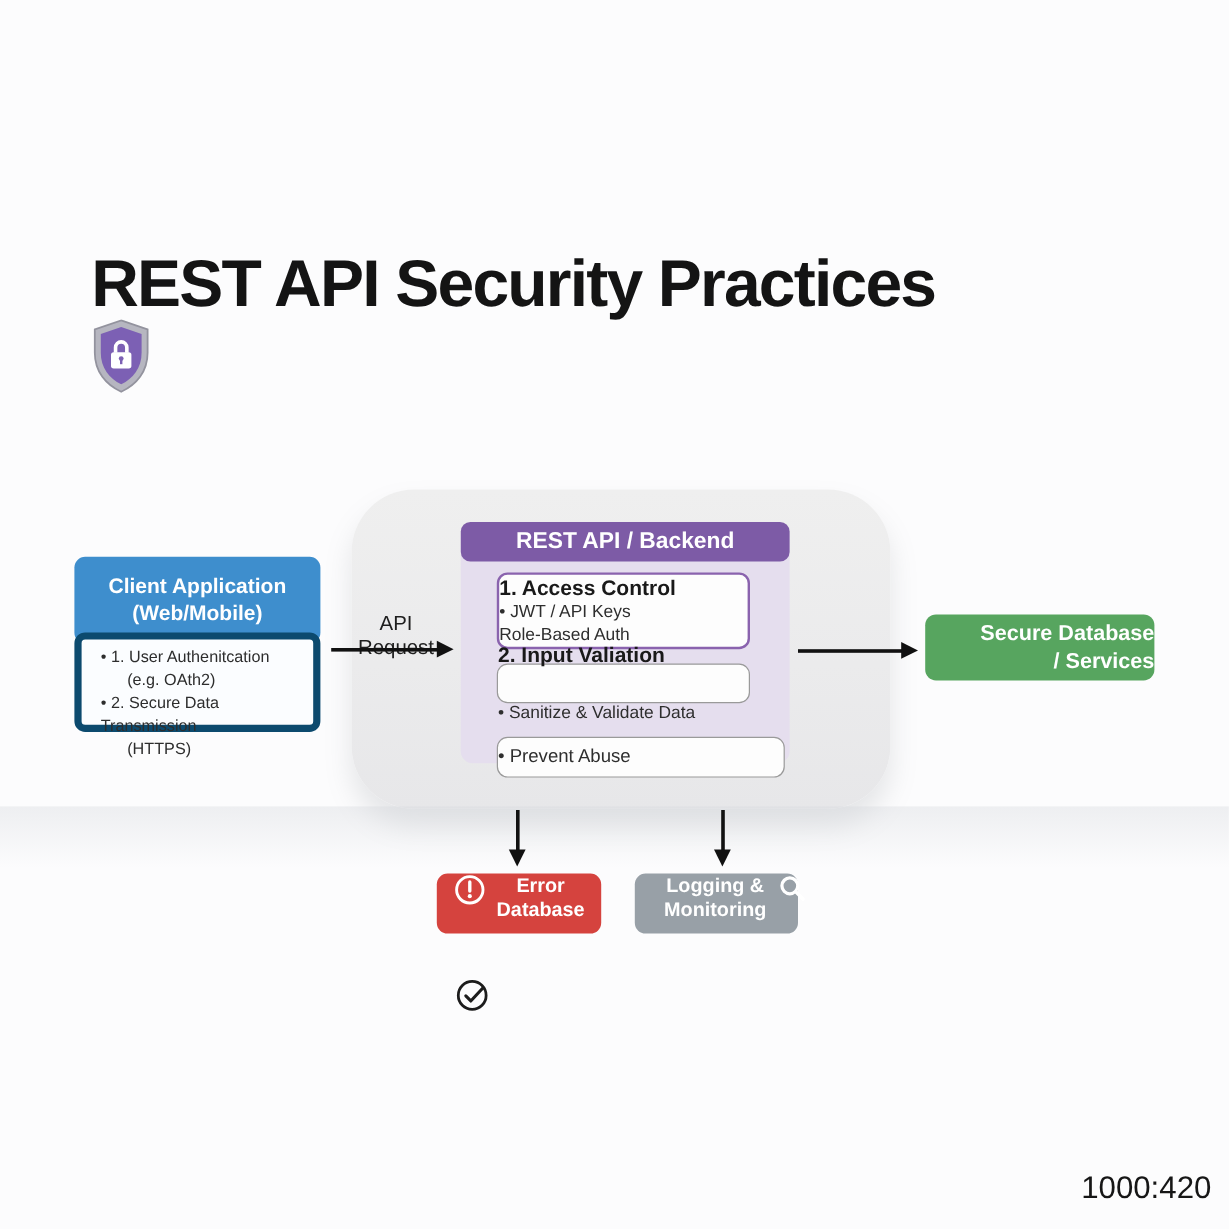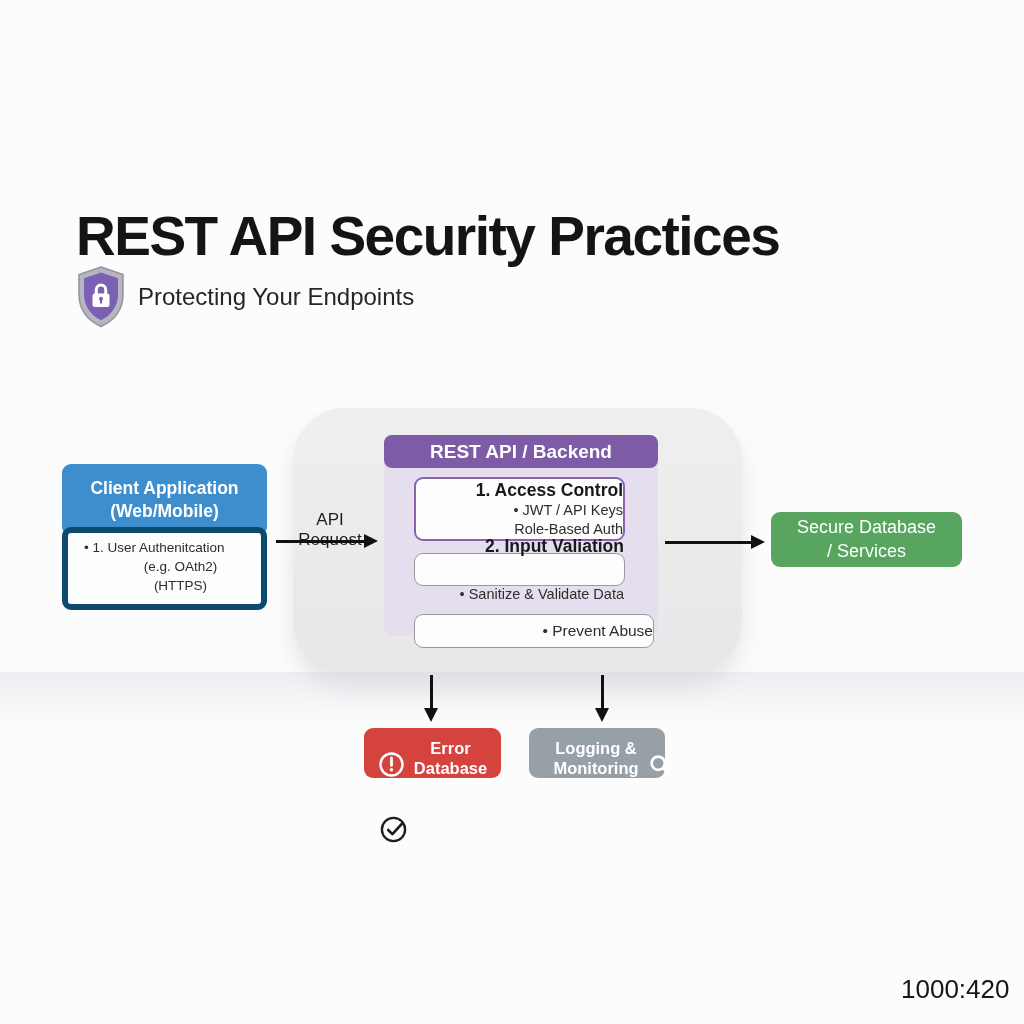--- a/index.html
+++ b/index.html
@@ -41,21 +41,21 @@
     background:#e5deee; border-radius:10px;
   }
   .backend-header {
     left:384px; top:435px; width:274px; height:33px;
     background:#7d5ba6; border-radius:8px;
     display:flex; align-items:center; justify-content:center;
     color:#fff; font-weight:bold; font-size:19px;
   }
   .sub-box {
     background:#fdfdfd; border-radius:9px;
-    display:flex; flex-direction:column; align-items:flex-end; justify-content:center;
+    display:flex; flex-direction:column; align-items:flex-start; justify-content:center;
     text-align:center;
   }
   .access-box  { left:414px; top:477px; width:211px; height:64px; border:2px solid #8a63ae; }
   .input-box   { left:414px; top:553px; width:211px; height:33px; border:1.5px solid #9a9a9a;gap:28px; }
   .prevent-box { left:414px; top:614px; width:240px; height:34px; border:1.5px solid #9a9a9a; }
   .sub-box .bx-heading { font-size:17.5px; font-weight:bold; color:#191919; line-height:1.2; }
   .sub-box .bx-line    { font-size:14.5px; color:#2e2e2e; line-height:1.25; }
   .prevent-box .bx-line{ font-size:15.5px; }
 
   
@@ -64,28 +64,28 @@
     background:#3e8ecd; border-radius:9px;
     display:flex; flex-direction:column; align-items:center; justify-content:center;
     color:#fff; font-weight:bold; font-size:17.5px; line-height:1.32; text-align:center;
   }
   .client-list {
     left:62px; top:527px; width:205px; height:83px;
     background:#fbfdff; border:6px solid #0c4a6e; border-radius:9px;
     padding:6px 6px 0 16px;
     font-size:13.5px; color:#2d2d2d; line-height:1.4;
   }
-  .client-list .indent { padding-left:22px;text-align:center; }
+  .client-list .indent { padding-left:22px; }
 
   
   .db-box {
     left:771px; top:512px; width:191px; height:55px;
     background:#57a55f; border-radius:9px;
-    display:flex; flex-direction:column; align-items:center; justify-content:center;
-    color:#fff; font-weight:normal; font-size:18px; line-height:1.3; text-align:center;
+    display:flex; flex-direction:column; align-items:flex-end; justify-content:center;
+    color:#fff; font-weight:bold; font-size:18px; line-height:1.3; text-align:center;
   }
 
   
   .h-line { height:3px; background:#111; }
   .v-line { width:3px; background:#111; }
   .head-right { width:0; height:0; border-top:7px solid transparent; border-bottom:7px solid transparent; border-left:14px solid #111; }
   .head-down  { width:0; height:0; border-left:7px solid transparent; border-right:7px solid transparent; border-top:14px solid #111; }
 
   .req-label { left:284px; top:510px; width:92px; text-align:center; font-size:17px; color:#1e1e1e; }
   .req-line  { left:276px; top:540px; width:89px; }
@@ -94,21 +94,21 @@
   .db-head   { left:751px; top:535px; }
 
   .err-arrow-line  { left:430px; top:675px; height:34px; }
   .err-arrow-head  { left:424px; top:708px; }
   .log-arrow-line  { left:601px; top:675px; height:34px; }
   .log-arrow-head  { left:595px; top:708px; }
 
   
   .pill {
     border-radius:9px; color:#fff; font-weight:bold; font-size:16.5px; line-height:1.22;
-    display:flex; align-items:flex-end; justify-content:center; gap:9px; text-align:center;
+    display:flex; align-items:flex-start; justify-content:center; gap:9px; text-align:center;
   }
   .error-box   { left:364px; top:728px; width:137px; height:50px; background:#d5433e; }
   .logging-box { left:529px; top:728px; width:136px; height:50px; background:#98a0a7;padding-left:32px; }
   .pill .ic { display:flex; flex:0 0 auto; }
 
   
   .tagline { left:379px; top:815px; display:flex; align-items:center; gap:10px; }
   .tagline-text { font-size:21px; color:#1d1d1d; }
   .ratio-text { left:901px; top:974px; font-size:26px; color:#161616; }
 </style>
@@ -123,21 +123,20 @@
     <span class="shield-wrap">
       <svg width="50" height="62" viewBox="0 0 50 62">
         <path d="M25 1 L47 8.5 V28 C47 43.5 38 54.5 25 60.5 C12 54.5 3 43.5 3 28 V8.5 Z" fill="#b6b6c0" stroke="#93939e" stroke-width="1.5"></path>
         <path d="M25 6.5 L42 12.3 V28 C42 40.5 35 49.4 25 54.3 C15 49.4 8 40.5 8 28 V12.3 Z" fill="#7c60b4"></path>
         <path d="M20.3 28 V23.6 a4.7 4.7 0 0 1 9.4 0 V28" fill="none" stroke="#ffffff" stroke-width="3"></path>
         <rect x="16.5" y="27.5" width="17" height="13.5" rx="2.2" fill="#ffffff"></rect>
         <circle cx="25" cy="32.8" r="2" fill="#7c60b4"></circle>
         <rect x="24" y="33.5" width="2" height="4" fill="#7c60b4"></rect>
       </svg>
     </span>
-    <span class="subtitle">Protecting Your Endpoints</span>
   </div>
 
   <div class="abs backend-container"></div>
   <div class="abs soft-band"></div>
 
   <div class="abs backend-panel"></div>
   <div class="abs backend-header">REST API / Backend</div>
 
   <div class="abs sub-box access-box">
     <div class="bx-heading">1. Access Control</div>
@@ -155,20 +154,21 @@
   </div>
 
   <div class="abs client-header">
     <span>Client Application</span>
     <span>(Web/Mobile)</span>
   </div>
 
   <div class="abs client-list">
     <div>• 1. User Authenitcation</div>
     <div class="indent">(e.g. OAth2)</div>
+    <div>• 2. Secure Data Transmission</div>
     <div class="indent">(HTTPS)</div>
   </div>
 
   <div class="abs req-label">API Request</div>
   <div class="abs h-line req-line"></div>
   <div class="abs head-right req-head"></div>
 
   <div class="abs h-line db-line"></div>
   <div class="abs head-right db-head"></div>
 

